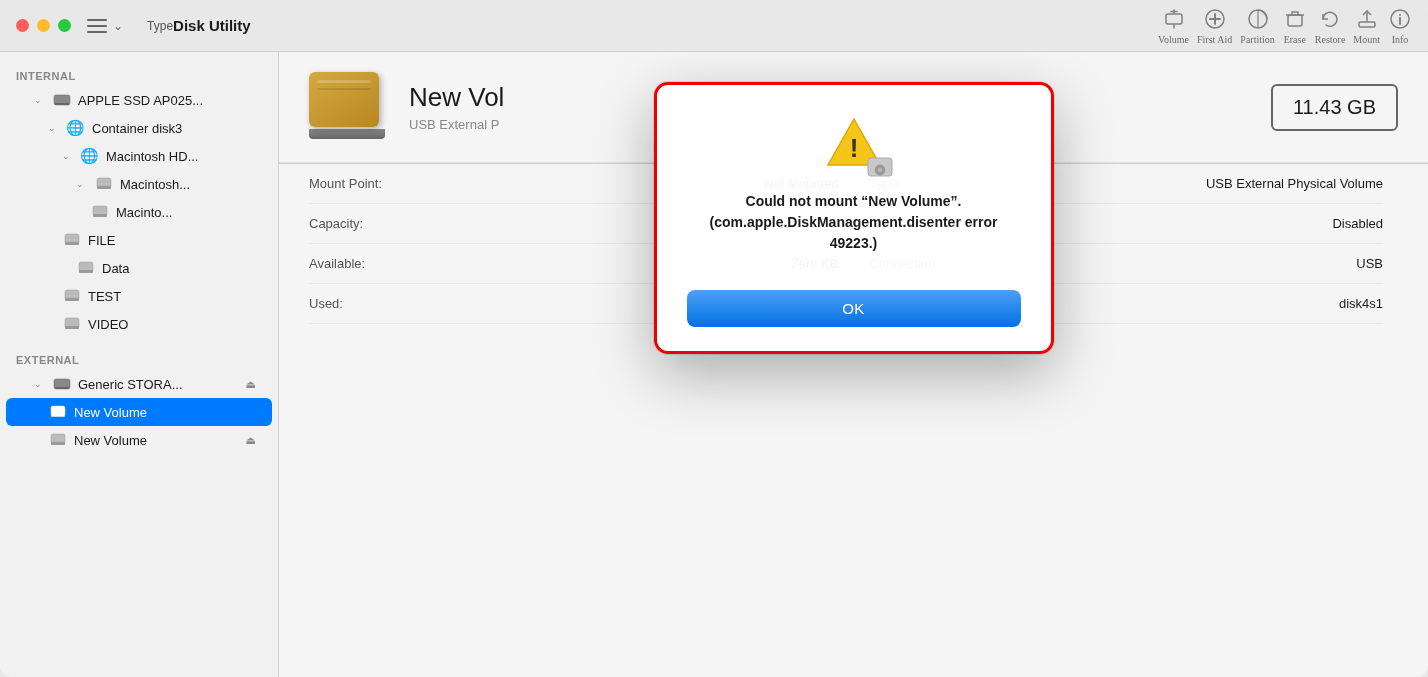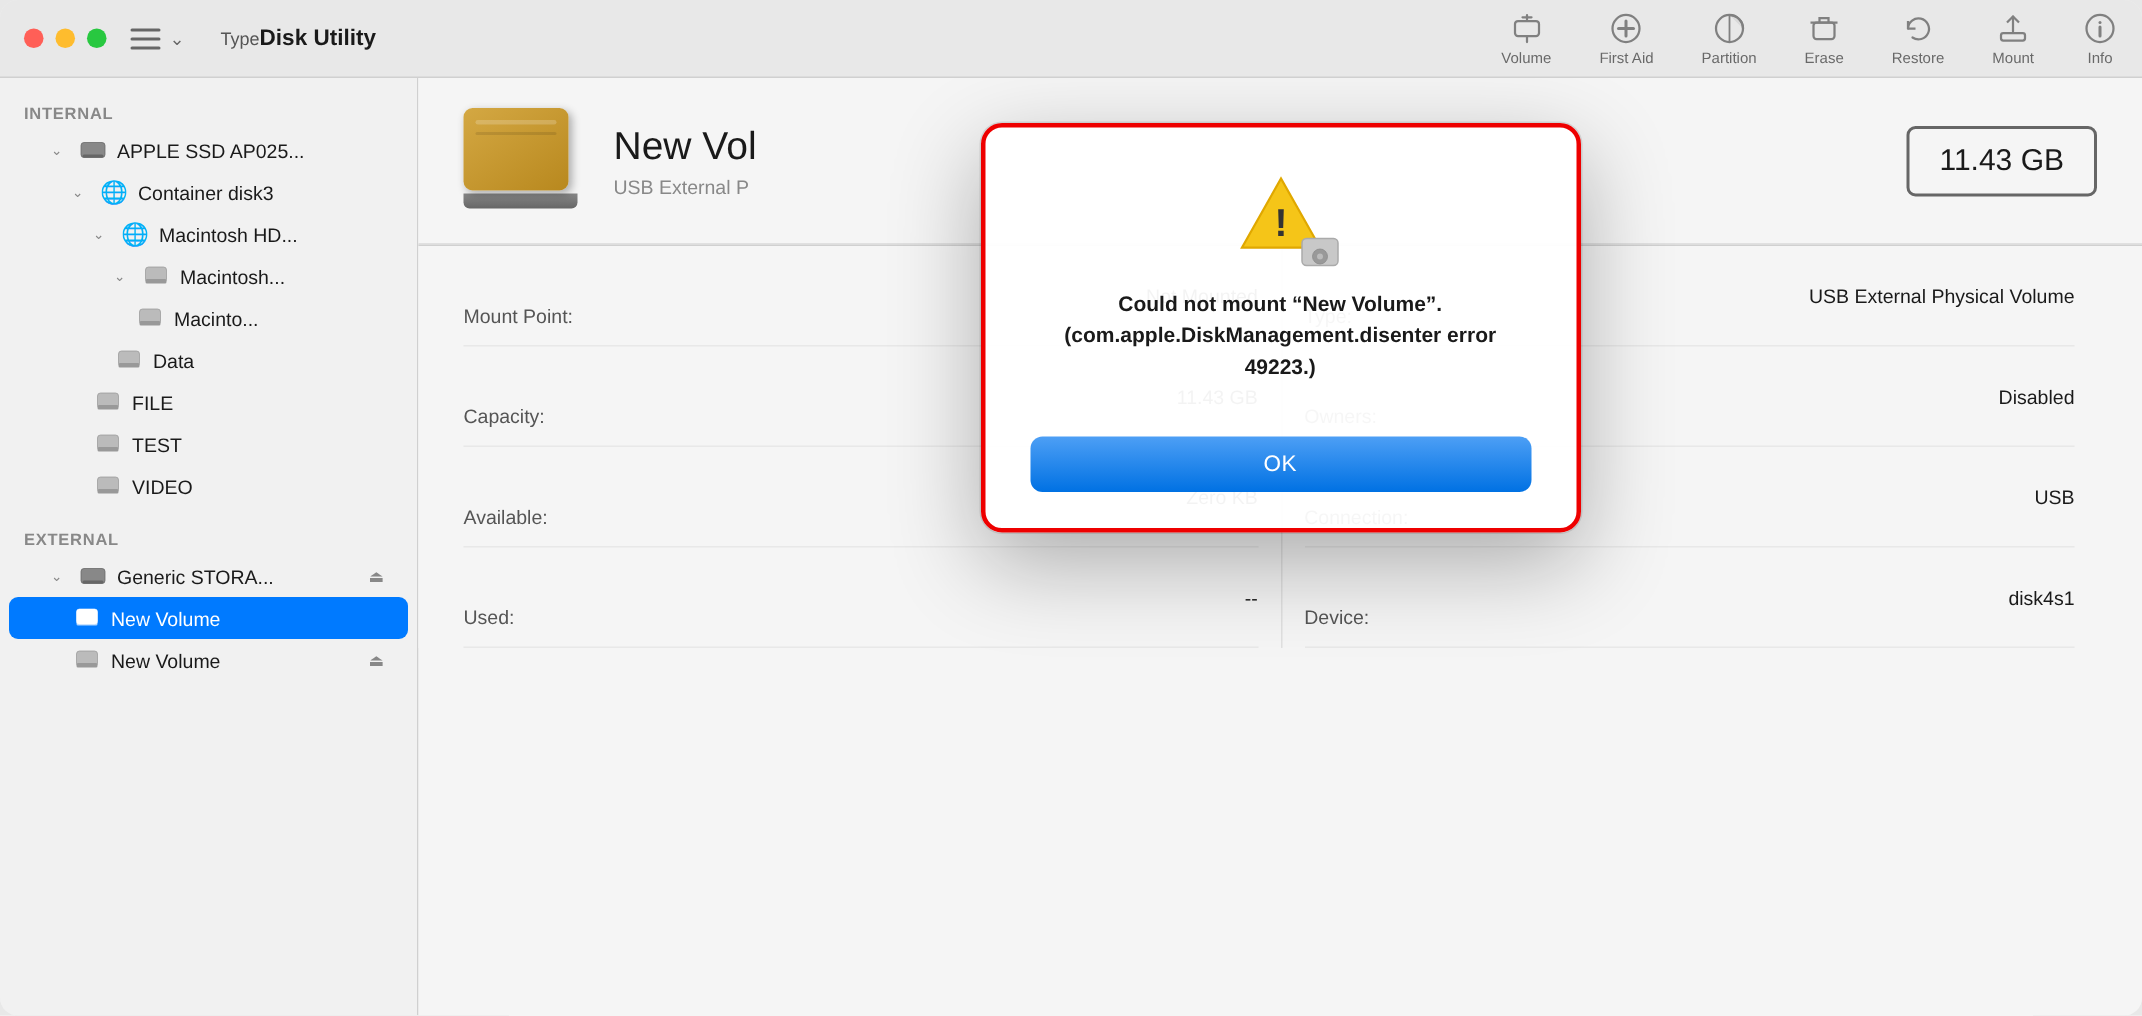--- a/index.html
+++ b/index.html
@@ -76,22 +76,23 @@
 
     .app-title {
       font-size: 15px;
       font-weight: 600;
       color: #1a1a1a;
       margin-right: auto;
     }
 
     .toolbar {
       display: flex;
-      gap: 32px;
-      align-items: center;
+      gap: 8px;
+      align-items: center;
+      font-family: Liberation Serif, serif;
     }
 
     .toolbar-item {
       display: flex;
       flex-direction: column;
       align-items: center;
       gap: 3px;
       cursor: pointer;
       opacity: 0.7;
     }
@@ -265,21 +266,20 @@
       display: flex;
       align-items: center;
       padding: 12px 0;
       border-bottom: 1px solid #e8e8e8;
     }
 
     .info-label {
       font-size: 13px;
       color: #555;
       min-width: 120px;
-      margin-top: 27px;
     }
 
     .info-value {
       font-size: 13px;
       color: #1a1a1a;
       margin-left: auto;
       text-align: right;
     }
 
     .info-col {
@@ -503,38 +503,38 @@
       <div class="sidebar-item" style="padding-left:84px;">
         <span class="disk-icon">
           <svg width="16" height="14" viewBox="0 0 16 14" fill="none">
             <rect x="1" y="1" width="14" height="10" rx="2" fill="#bbb" stroke="#999" stroke-width="0.5"></rect>
             <rect x="1" y="9" width="14" height="3" rx="1" fill="#999"></rect>
           </svg>
         </span>
         <span>Macinto...</span>
       </div>
 
-      <div class="sidebar-item indent-4">
+      <div class="sidebar-item indent-3">
         <span class="disk-icon">
           <svg width="16" height="14" viewBox="0 0 16 14" fill="none">
             <rect x="1" y="1" width="14" height="10" rx="2" fill="#bbb" stroke="#999" stroke-width="0.5"></rect>
             <rect x="1" y="9" width="14" height="3" rx="1" fill="#999"></rect>
           </svg>
         </span>
-        <span>Data</span>
-      </div>
-
-      <div class="sidebar-item indent-3">
+        <span>FILE</span>
+      </div>
+
+      <div class="sidebar-item indent-4">
         <span class="disk-icon">
           <svg width="16" height="14" viewBox="0 0 16 14" fill="none">
             <rect x="1" y="1" width="14" height="10" rx="2" fill="#bbb" stroke="#999" stroke-width="0.5"></rect>
             <rect x="1" y="9" width="14" height="3" rx="1" fill="#999"></rect>
           </svg>
         </span>
-        <span>FILE</span>
+        <span>Data</span>
       </div>
 
       <div class="sidebar-item indent-3">
         <span class="disk-icon">
           <svg width="16" height="14" viewBox="0 0 16 14" fill="none">
             <rect x="1" y="1" width="14" height="10" rx="2" fill="#bbb" stroke="#999" stroke-width="0.5"></rect>
             <rect x="1" y="9" width="14" height="3" rx="1" fill="#999"></rect>
           </svg>
         </span>
         <span>TEST</span>

